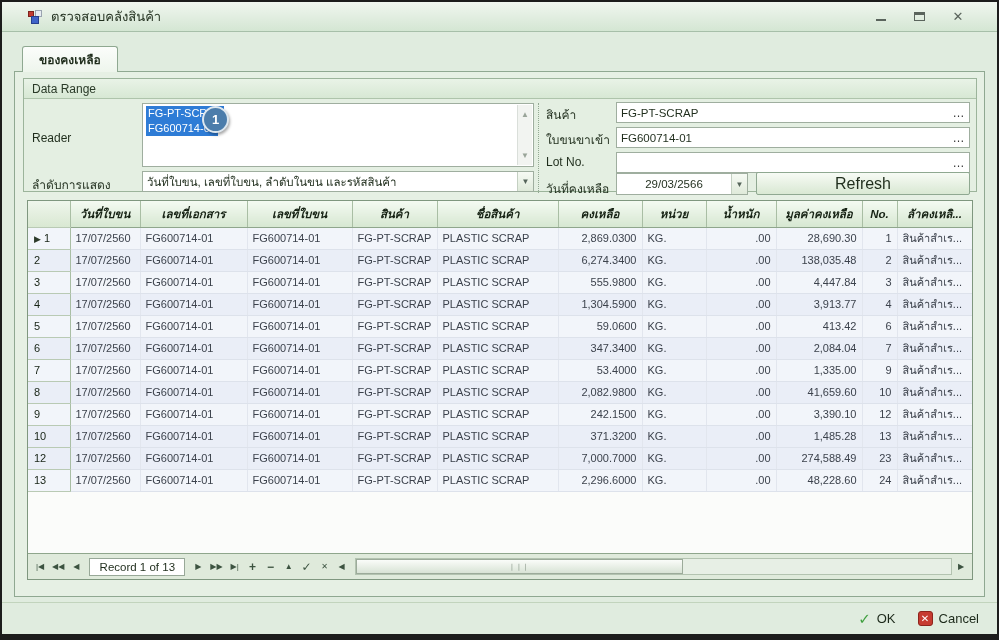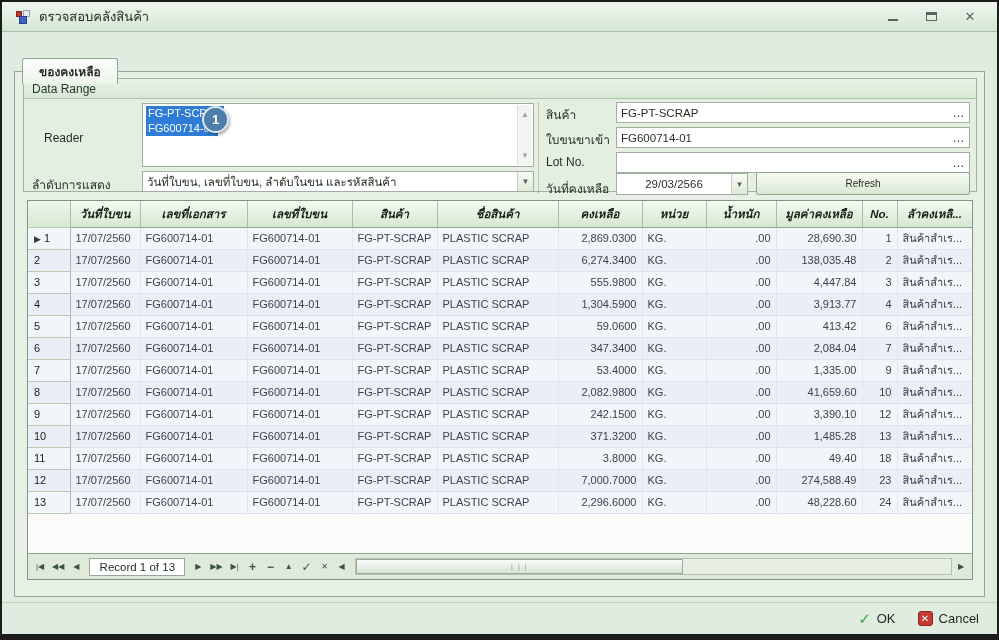--- a/index.html
+++ b/index.html
@@ -10,41 +10,41 @@
     position:relative; width:999px; height:640px;
     border:2px solid #1c1c1c; border-bottom-width:6px;
     background:#e0ecdf; overflow:hidden;
   }
 
   
   .titlebar{
     position:absolute; left:0; top:0; width:995px; height:30px;
     background:linear-gradient(#f0f6ef,#d4e6d3);
     border-bottom:1px solid #a7bfa9;
-    display:flex; align-items:center; padding:0 14px;
+    display:flex; align-items:center; padding:0 26px;
   }
   .appicon{ position:relative; width:15px; height:14px; margin-right:8px; }
   .appicon .sq{ position:absolute; }
   .appicon .sq.red{ left:0; top:1px; width:6px; height:6px; background:#c23b33; border:1px solid #7d241e; }
   .appicon .sq.silver{ left:7px; top:0; width:7px; height:7px; background:#e7ecf2; border:1px solid #9aa4b0; }
   .appicon .sq.blue{ left:3px; top:6px; width:8px; height:8px; background:#3f63c9; border:1px solid #27408f; }
   .title-text{ font-size:13px; color:#22301f; }
   .winbtns{ margin-left:auto; display:flex; gap:24px; align-items:center; padding-right:6px; }
   .winbtn{ width:14px; height:12px; position:relative; cursor:default; }
   .winbtn .min-glyph{ position:absolute; left:1px; bottom:2px; width:10px; height:2px; background:#5a645c; }
   .winbtn .max-glyph{ position:absolute; left:1px; top:1px; width:11px; height:9px; border:1px solid #5a645c; border-top-width:3px; }
   .winbtn.close{ font-size:13px; font-weight:bold; color:#5a645c; line-height:12px; text-align:center; }
 
   
   .tab-head{
     position:absolute; left:20px; top:44px; height:26px; padding:0 16px;
     background:linear-gradient(#fbfdfb,#eef5ec);
     border:1px solid #8fa891; border-bottom:none; border-radius:3px 3px 0 0;
     display:flex; align-items:center; z-index:3;
-    font-size:12px; font-weight:bold; color:#1f2d1c;margin-top:12px;
+    font-size:12px; font-weight:bold; color:#1f2d1c;
   }
   .tab-page{
     position:absolute; left:12px; top:69px; width:971px; height:526px;
     background:#e6f0e4; border:1px solid #8fa891;
   }
 
   
   .group{
     position:absolute; left:8px; top:6px; width:954px; height:114px;
     border:1px solid #9cb49b; background:#e4efe2;
@@ -101,21 +101,21 @@
     font-size:12px; color:#333; letter-spacing:1px; line-height:10px; cursor:default;
   }
   .date-field{ position:absolute; left:592px; top:94px; width:132px; height:22px;
     background:#fff; border:1px solid #9fae9f; display:flex; align-items:center;
     font-size:11.5px; color:#1f2d1c; }
   .date-field .val{ flex:1; text-align:center; }
   .refresh-btn{
     position:absolute; left:732px; top:93px; width:214px; height:23px;
     background:linear-gradient(#f7fbf5,#d9e8d3);
     border:1px solid #8fa891; border-radius:2px;
-    font-size:10px; color:#1f2d1c; text-align:center; line-height:21px; cursor:default;
+    font-size:16px; color:#1f2d1c; text-align:center; line-height:21px; cursor:default;
   }
 
   
   .grid-wrap{
     position:absolute; left:12px; top:128px; width:946px; height:380px;
     border:1px solid #7f977f; background:#f8faf7;
   }
   .grid-body{ position:absolute; left:0; top:0; right:0; bottom:26px; overflow:hidden; background:#fbfcfa; }
   table.grid{ border-collapse:collapse; table-layout:fixed; width:944px; }
   table.grid th{
@@ -212,21 +212,21 @@
     <span>ของคงเหลือ</span>
   </div>
 
   <div class="tab-page">
 
     <div class="group">
       <div class="group-head">
         <span>Data Range</span>
       </div>
 
-      <span class="lbl" style="left:8px; top:52px;margin-left:12px;">Reader</span>
+      <span class="lbl" style="left:8px; top:52px;">Reader</span>
       <div class="memo">
         <div id="reader-lines">
             <div class="sel-line">FG-PT-SCRAP</div>
             <div class="sel-line">FG600714-01</div>
           </div>
         <div class="memo-scroll">
           <span>▲</span>
           <span>▼</span>
         </div>
       </div>
@@ -435,34 +435,20 @@
                 <td>FG600714-01</td>
                 <td>FG-PT-SCRAP</td>
                 <td>PLASTIC SCRAP</td>
                 <td class="num">371.3200</td>
                 <td>KG.</td>
                 <td class="num">.00</td>
                 <td class="num">1,485.28</td>
                 <td class="num">13</td>
                 <td>สินค้าสำเร...</td>
               </tr>
-              <tr class="even">
-                <td class="ind"><span>11</span></td>
-                <td>17/07/2560</td>
-                <td>FG600714-01</td>
-                <td>FG600714-01</td>
-                <td>FG-PT-SCRAP</td>
-                <td>PLASTIC SCRAP</td>
-                <td class="num">3.8000</td>
-                <td>KG.</td>
-                <td class="num">.00</td>
-                <td class="num">49.40</td>
-                <td class="num">18</td>
-                <td>สินค้าสำเร...</td>
-              </tr>
               <tr class="odd">
                 <td class="ind"><span>12</span></td>
                 <td>17/07/2560</td>
                 <td>FG600714-01</td>
                 <td>FG600714-01</td>
                 <td>FG-PT-SCRAP</td>
                 <td>PLASTIC SCRAP</td>
                 <td class="num">7,000.7000</td>
                 <td>KG.</td>
                 <td class="num">.00</td>

